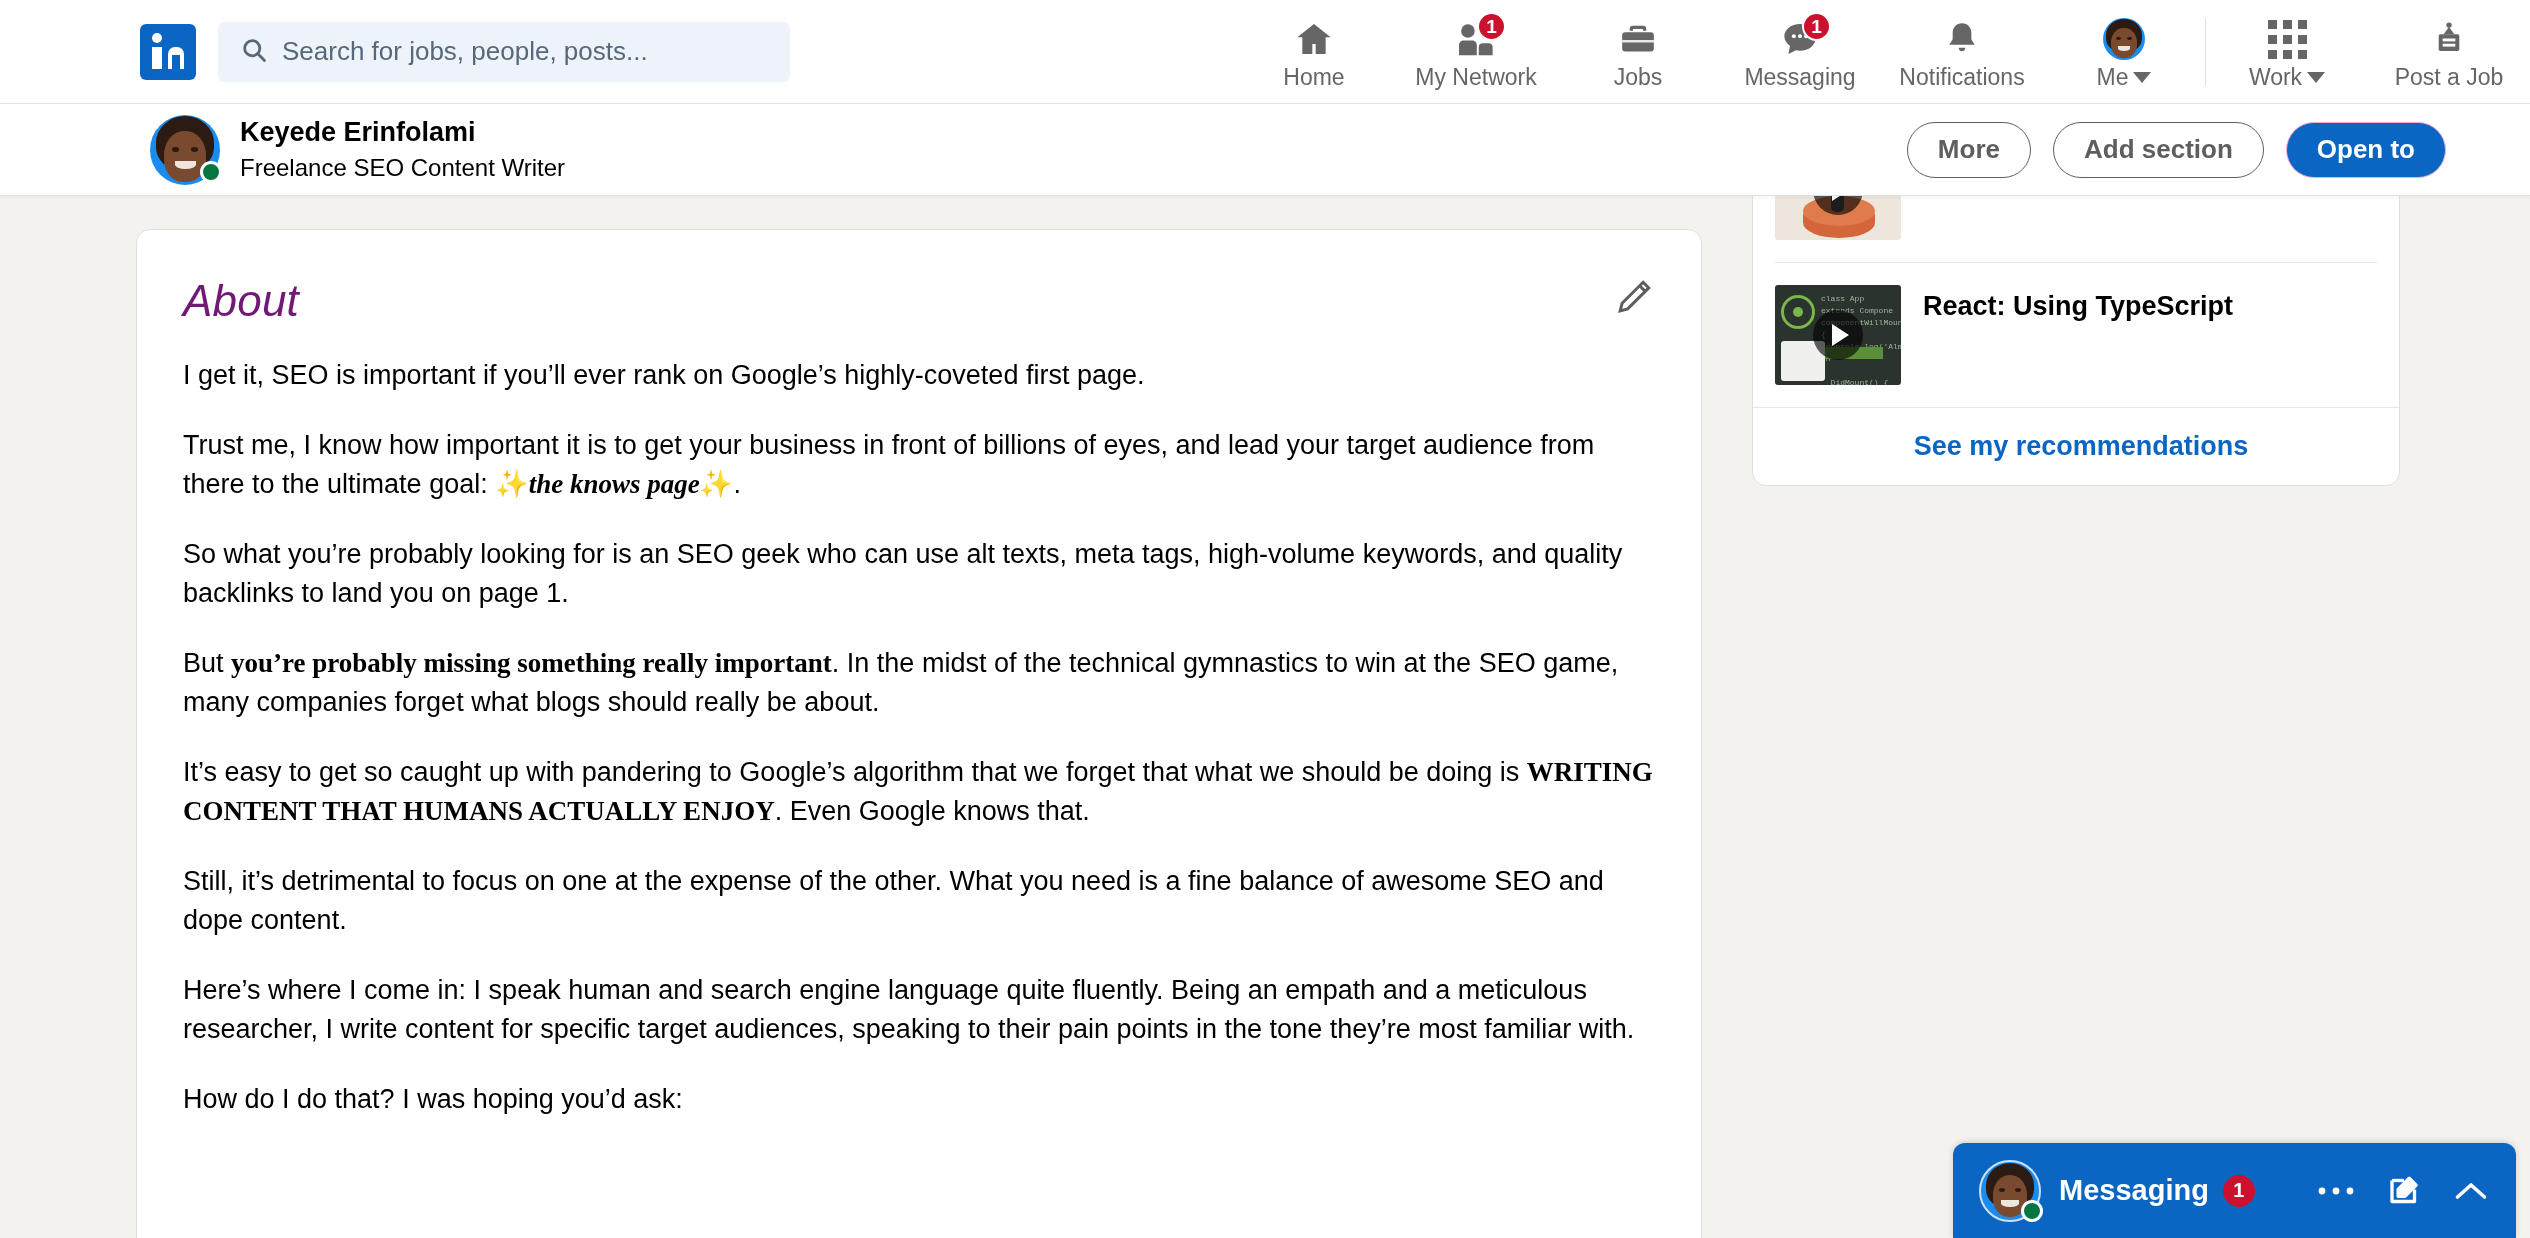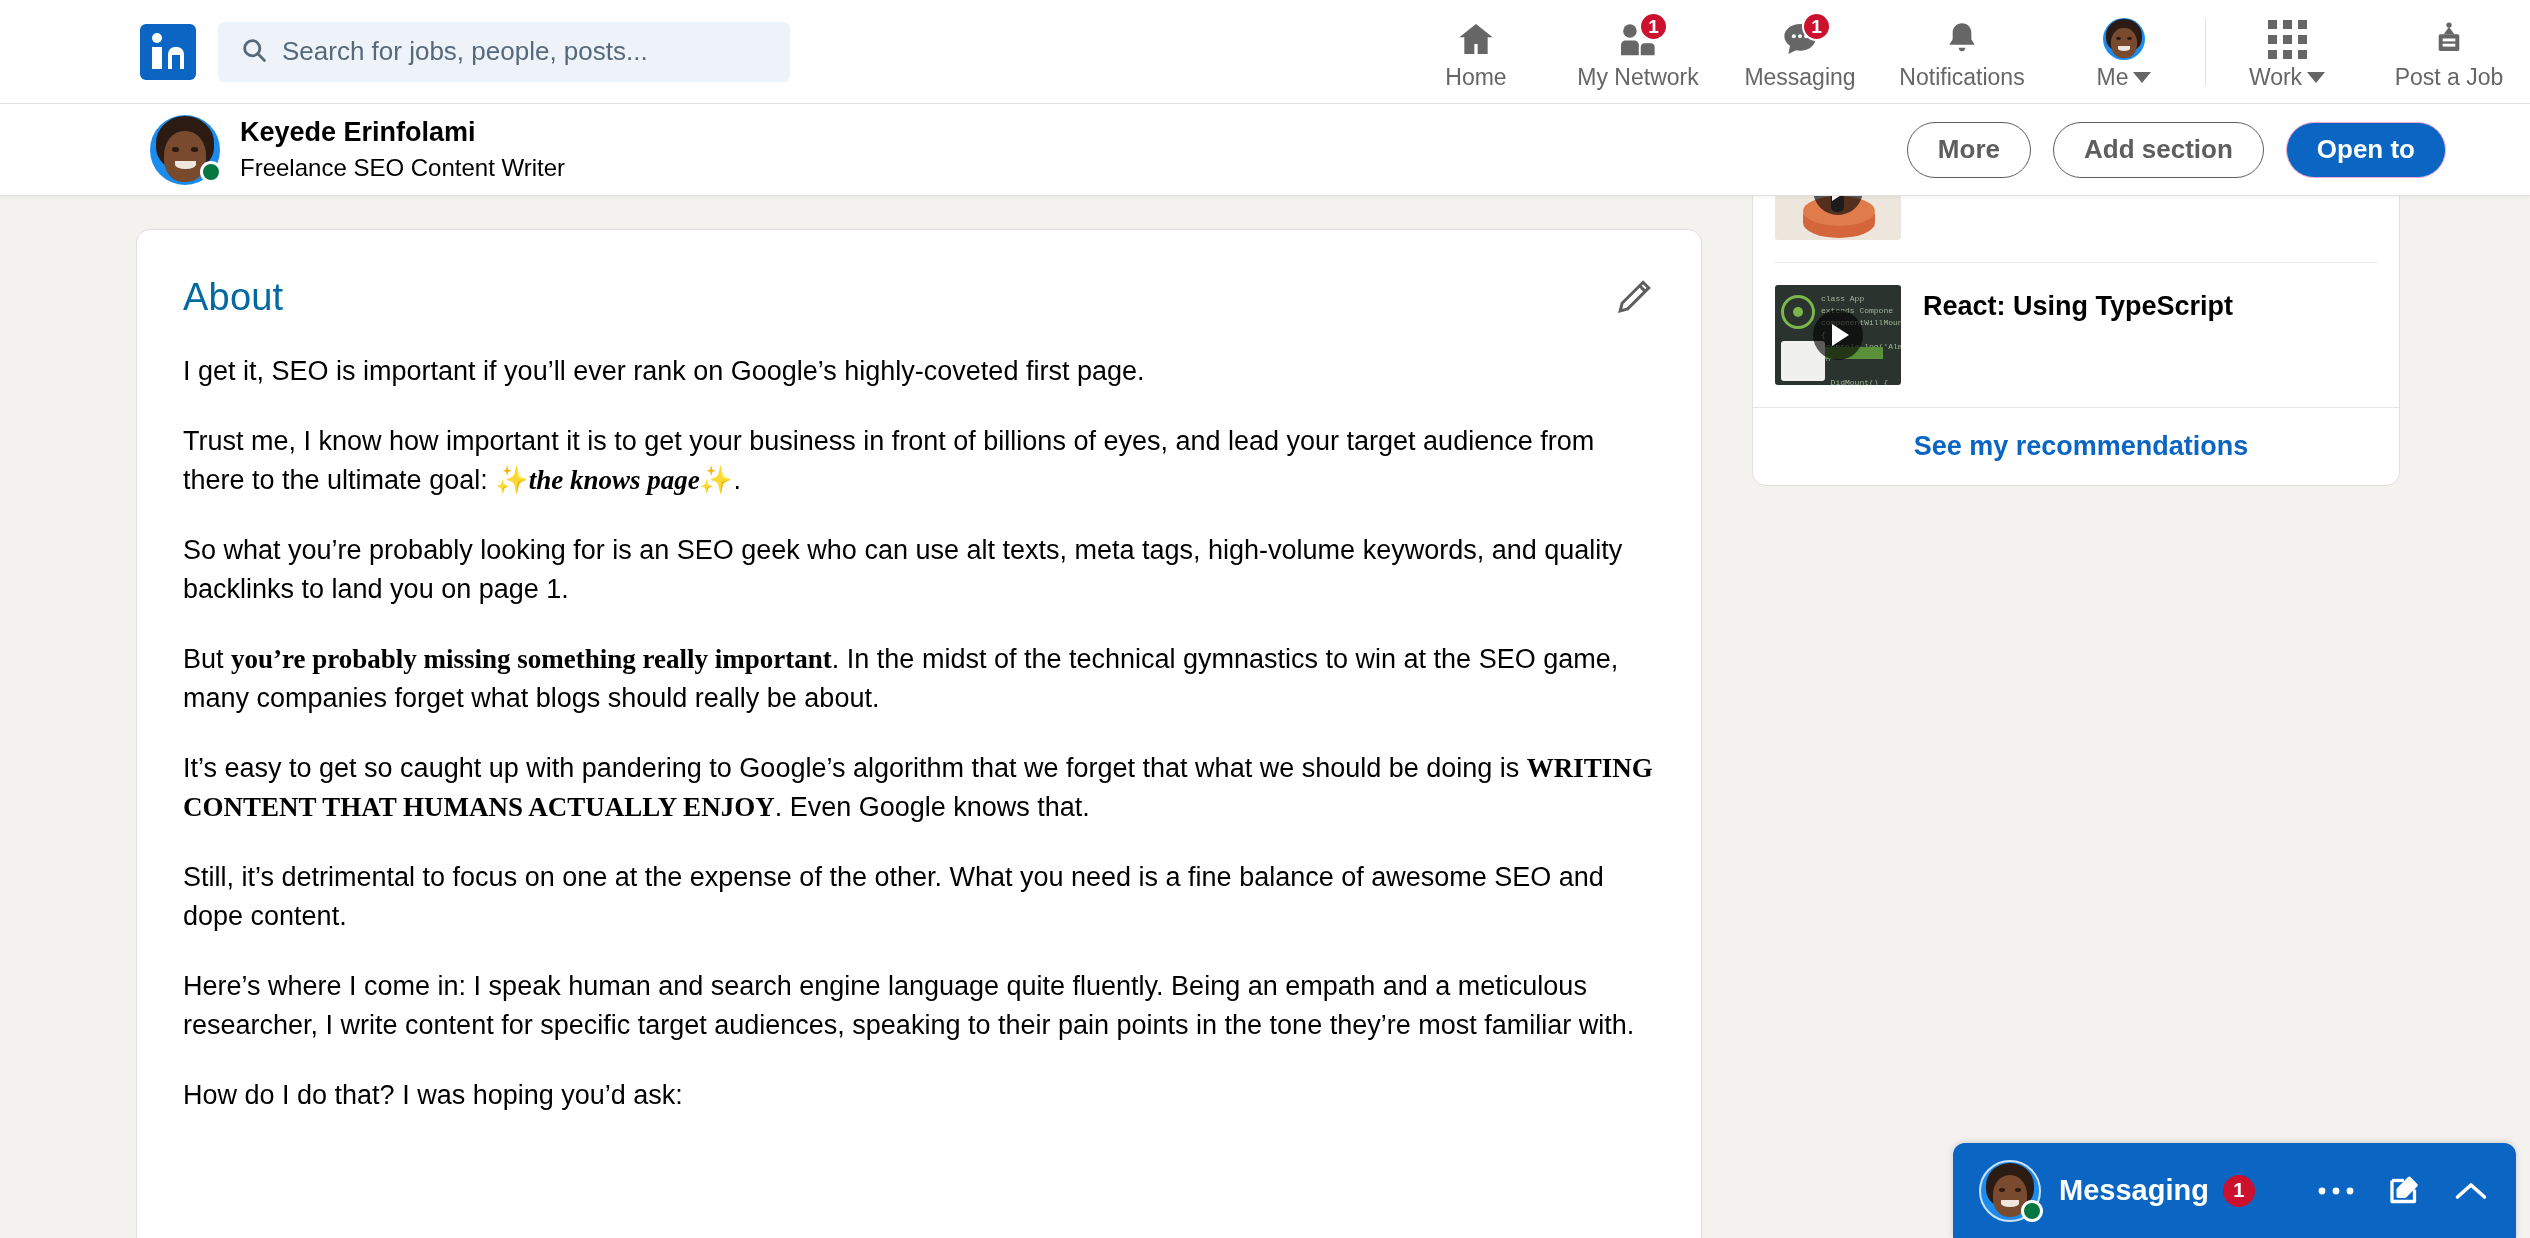--- a/index.html
+++ b/index.html
@@ -128,21 +128,21 @@
   .about-card {
     position: absolute; left: 136px; top: 33px;
     width: 1566px; height: 1030px;
     background: #fff; border: 1px solid #e0dfdc;
     border-radius: 14px;
   }
   .about-head {
     display: flex; align-items: flex-start;
     padding: 46px 46px 0 46px;
   }
-  .about-title { font-size: 38px; color: #0369a1; font-weight: normal; letter-spacing: .2px; }
+  .about-title { font-size: 44px; color: #701a75; font-weight: normal; letter-spacing: .2px; font-style: italic; }
   .edit-icon { margin-left: auto; cursor: pointer; }
 
   .about-body { padding: 0 46px; margin-top: 30px; }
   .about-p {
     font-size: 27px; line-height: 39px; color: #000;
     margin-bottom: 31px;
   }
   .b-serif { font-family: "Liberation Serif", serif; font-weight: bold; }
   .i-serif { font-family: "Liberation Serif", serif; font-weight: bold; font-style: italic; }
   .spark { color: #f5c518; }
@@ -268,20 +268,30 @@
             <circle cx="8" cy="7" r="4.2"></circle>
               <path d="M2.5 22v-6.2c0-1.6 1.3-2.8 2.9-2.8h5.2c1.6 0 2.9 1.2 2.9 2.8V22z"></path>
             <circle cx="19" cy="8.5" r="3.4"></circle>
               <path d="M14.7 22v-5c0-1.3 1-2.3 2.3-2.3h4c1.3 0 2.3 1 2.3 2.3v5z"></path>
           </svg>
           <span class="badge">1</span>
         </span>
         <span class="ni-label">My Network</span>
       </div>
 
+      <div class="nav-item">
+        <span class="ni-icon">
+          <svg width="40" height="40" viewBox="0 0 24 24" fill="#666">
+            <path d="M9 4h6a2 2 0 0 1 2 2v1h-2V6H9v1H7V6a2 2 0 0 1 2-2z"></path>
+            <rect x="2.5" y="8" width="19" height="11.5" rx="1.8"></rect>
+            <rect x="2.5" y="12.6" width="19" height="1.5" fill="#fff" opacity=".85"></rect>
+          </svg>
+        </span>
+        <span class="ni-label">Jobs</span>
+      </div>
 
       <div class="nav-item">
         <span class="ni-icon">
           <svg width="40" height="40" viewBox="0 0 24 24" fill="#666">
             <path d="M12 3C6.8 3 2.6 6.3 2.6 10.4c0 2.3 1.3 4.4 3.4 5.7L5 21l4.6-2.2c.8.2 1.6.3 2.4.3 5.2 0 9.4-3.3 9.4-7.7S17.2 3 12 3z"></path>
             <circle cx="8.3" cy="10.3" r="1.2" fill="#fff"></circle>
               <circle cx="12" cy="10.3" r="1.2" fill="#fff"></circle>
               <circle cx="15.7" cy="10.3" r="1.2" fill="#fff"></circle>
           </svg>
           <span class="badge">1</span>

